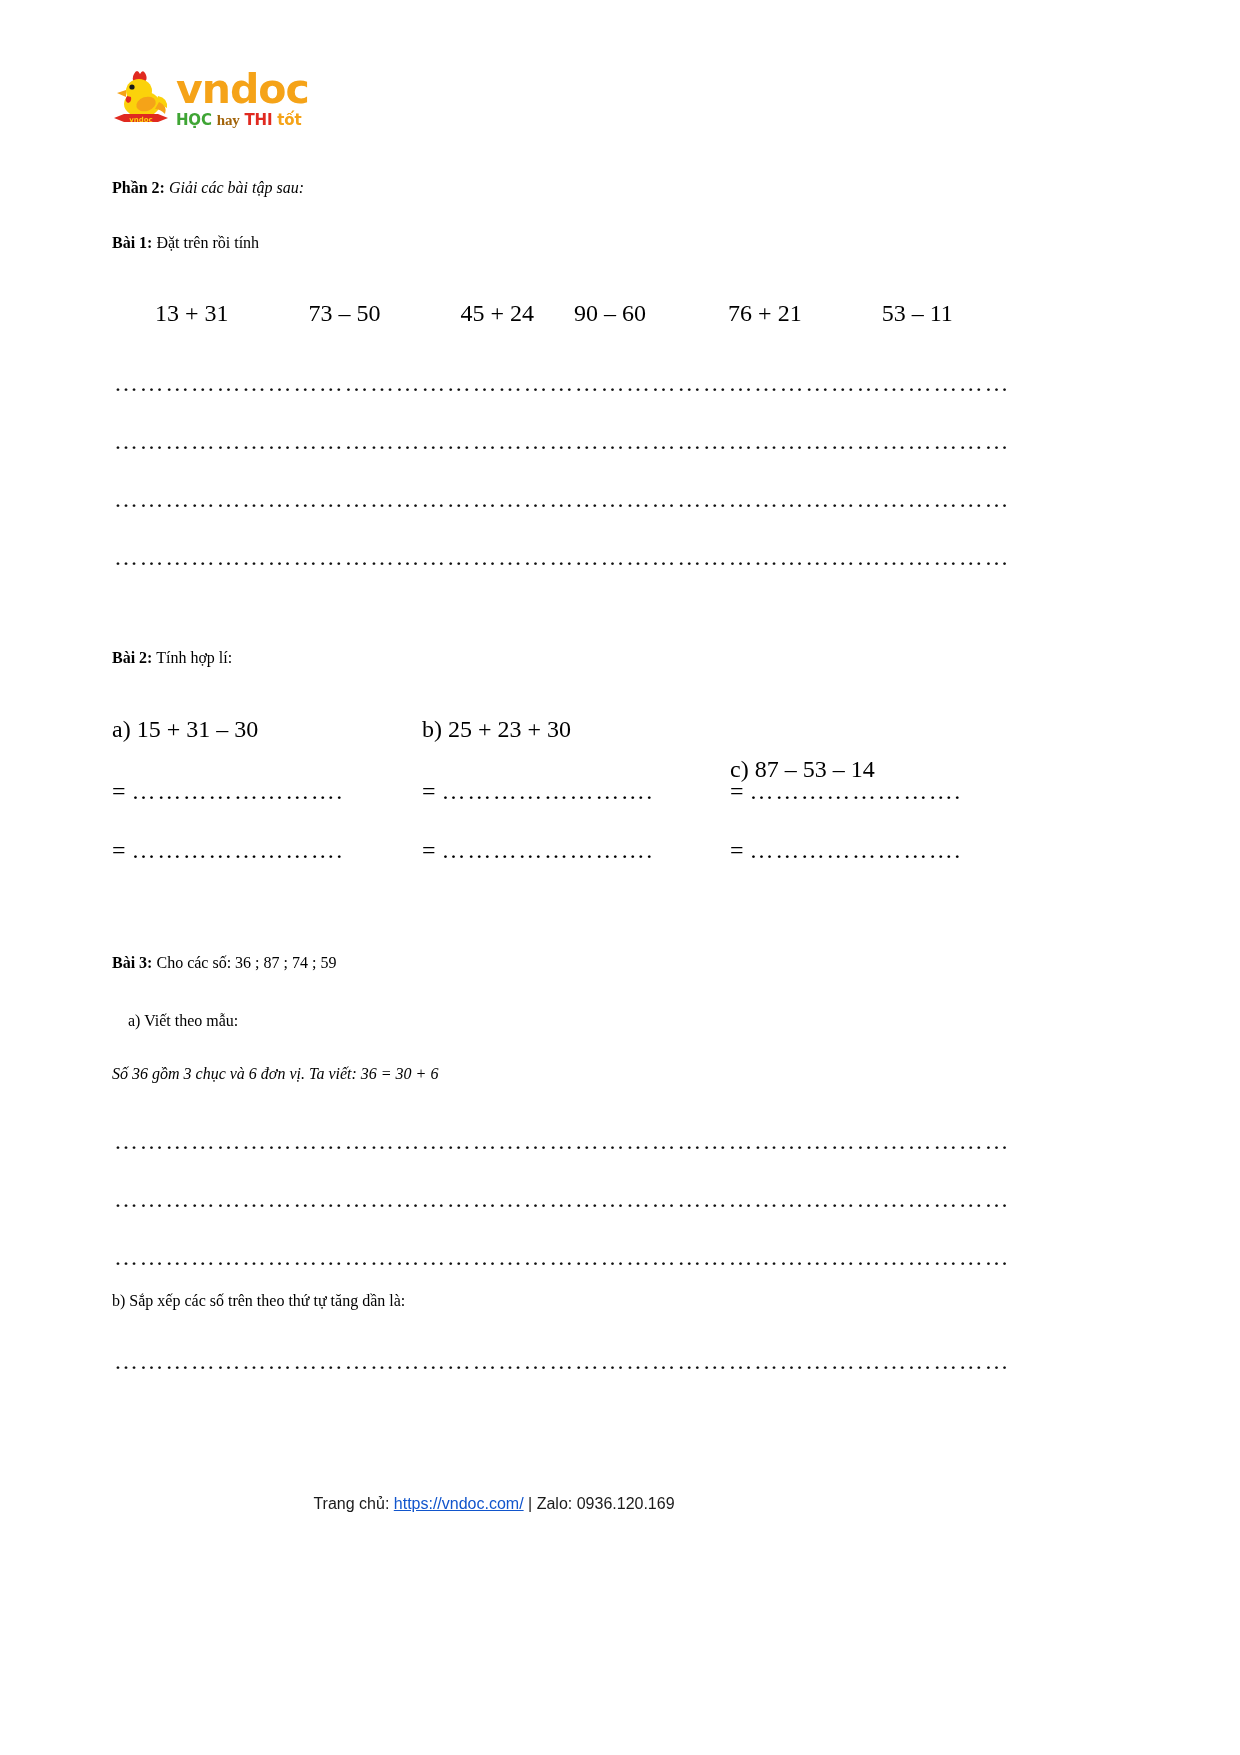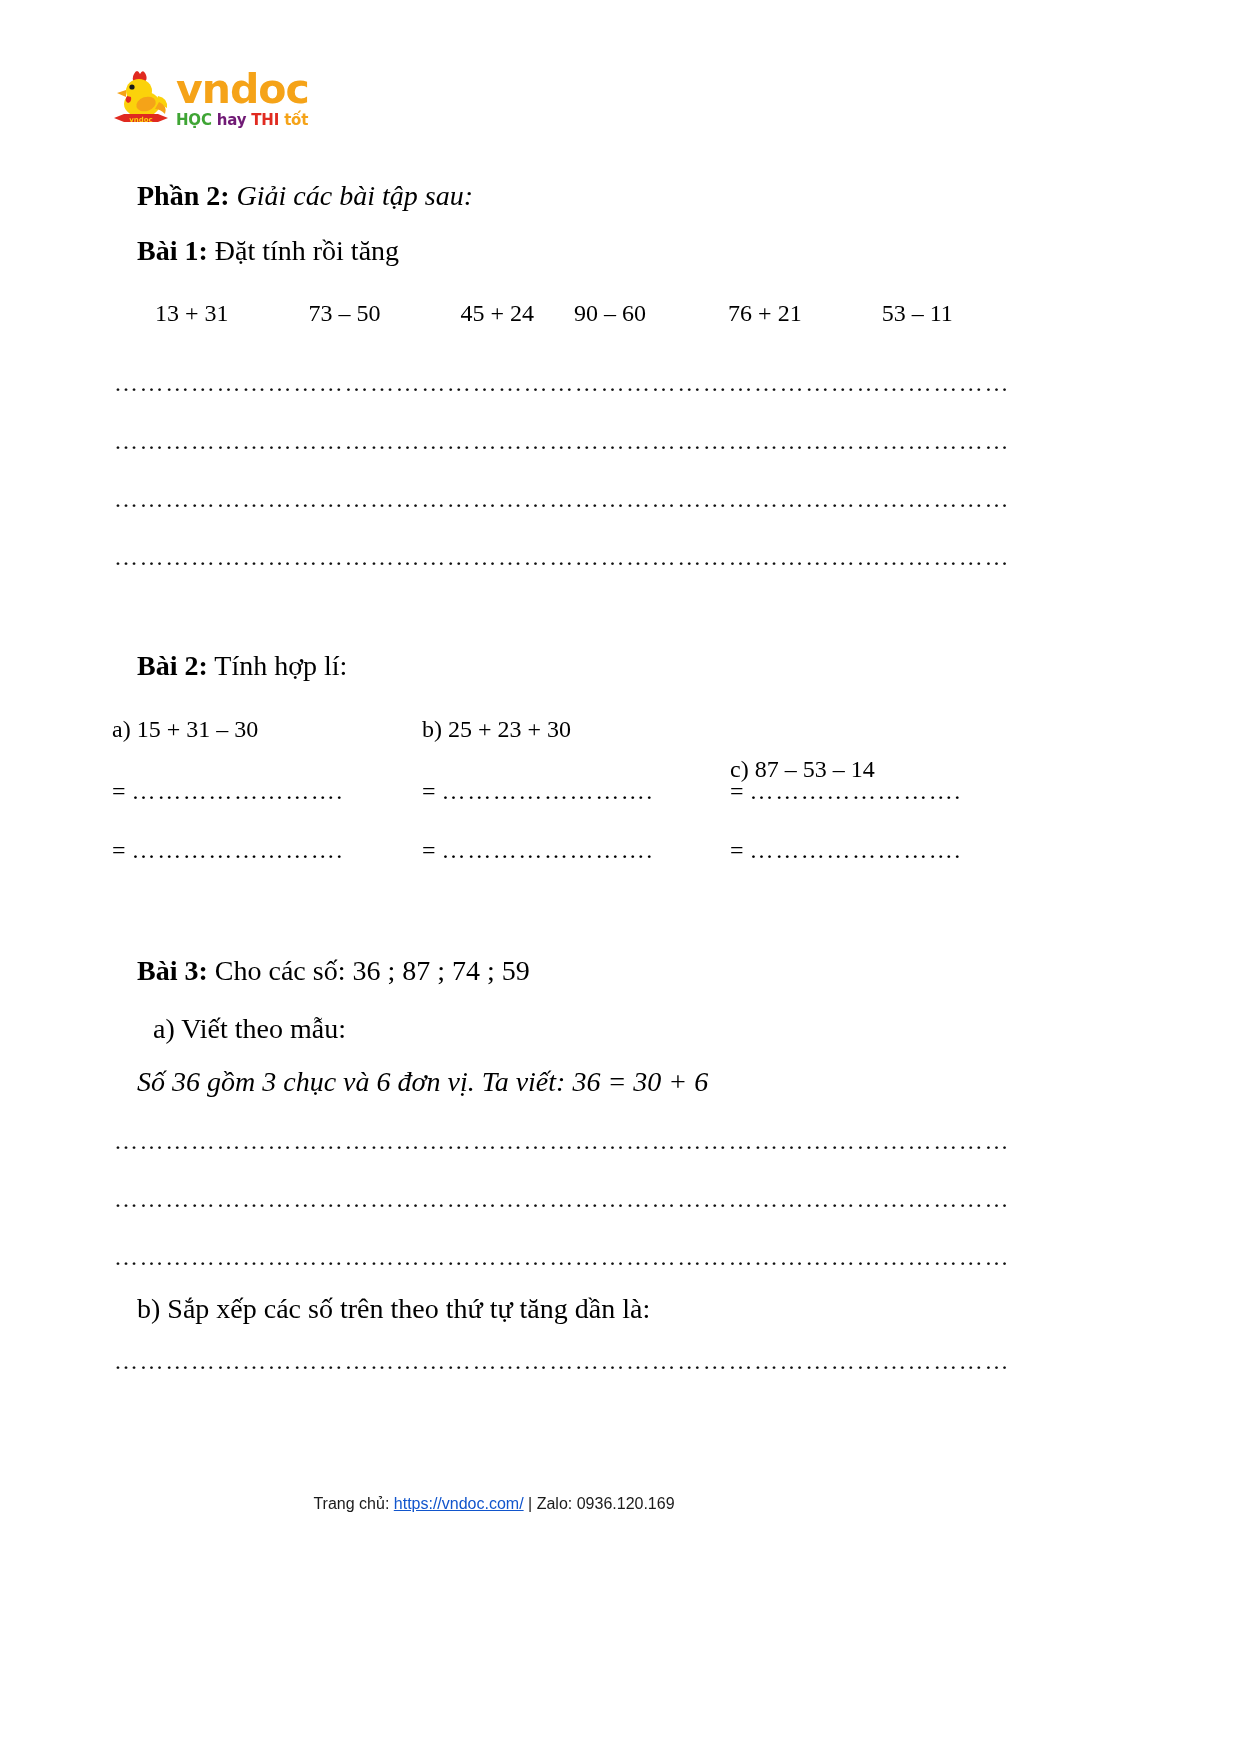--- a/index.html
+++ b/index.html
@@ -52,29 +52,28 @@
     color: #F5A318;
   }
   .logo-tag {
     font-family: "DejaVu Sans", sans-serif;
     font-weight: 700;
     font-size: 15px;
     margin-top: 3px;
     letter-spacing: -0.2px;
   }
   .tag-hoc { color: #3FA535; }
-  .tag-hay { color: #701a75; }
+  .tag-hay { color: #a16207; font-family: Liberation Serif, serif; }
   .tag-thi { color: #E02A20; }
   .tag-tot { color: #F5A318; }
 
   
   .line {
-    font-size: 28px;
+    font-size: 16px;
     line-height: 1.35;
-    margin-left: 25px;
   }
   .b { font-weight: bold; }
   .i { font-style: italic; }
 
   .blk-phan2   { position: absolute; left: 112px; top: 177px; }
   .blk-bai1    { position: absolute; left: 112px; top: 232px; }
 
   .exp-row {
     position: absolute;
     left: 127px;
@@ -188,21 +187,21 @@
     </div>
   </div>
 
   <div class="line blk-phan2">
     <span class="b">Phần 2:</span>
     <span class="i">Giải các bài tập sau:</span>
   </div>
 
   <div class="line blk-bai1">
     <span class="b">Bài 1:</span>
-    <span>Đặt tính rồi tăng</span>
+    <span>Đặt trên rồi tính</span>
   </div>
 
   <div class="exp-row">
     <span class="exp e0">13 + 31</span>
     <span class="exp e1">73 – 50</span>
     <span class="exp e2">45 + 24</span>
     <span class="exp e3">90 – 60</span>
     <span class="exp e4">76 + 21</span>
     <span class="exp e5">53 – 11</span>
   </div>

